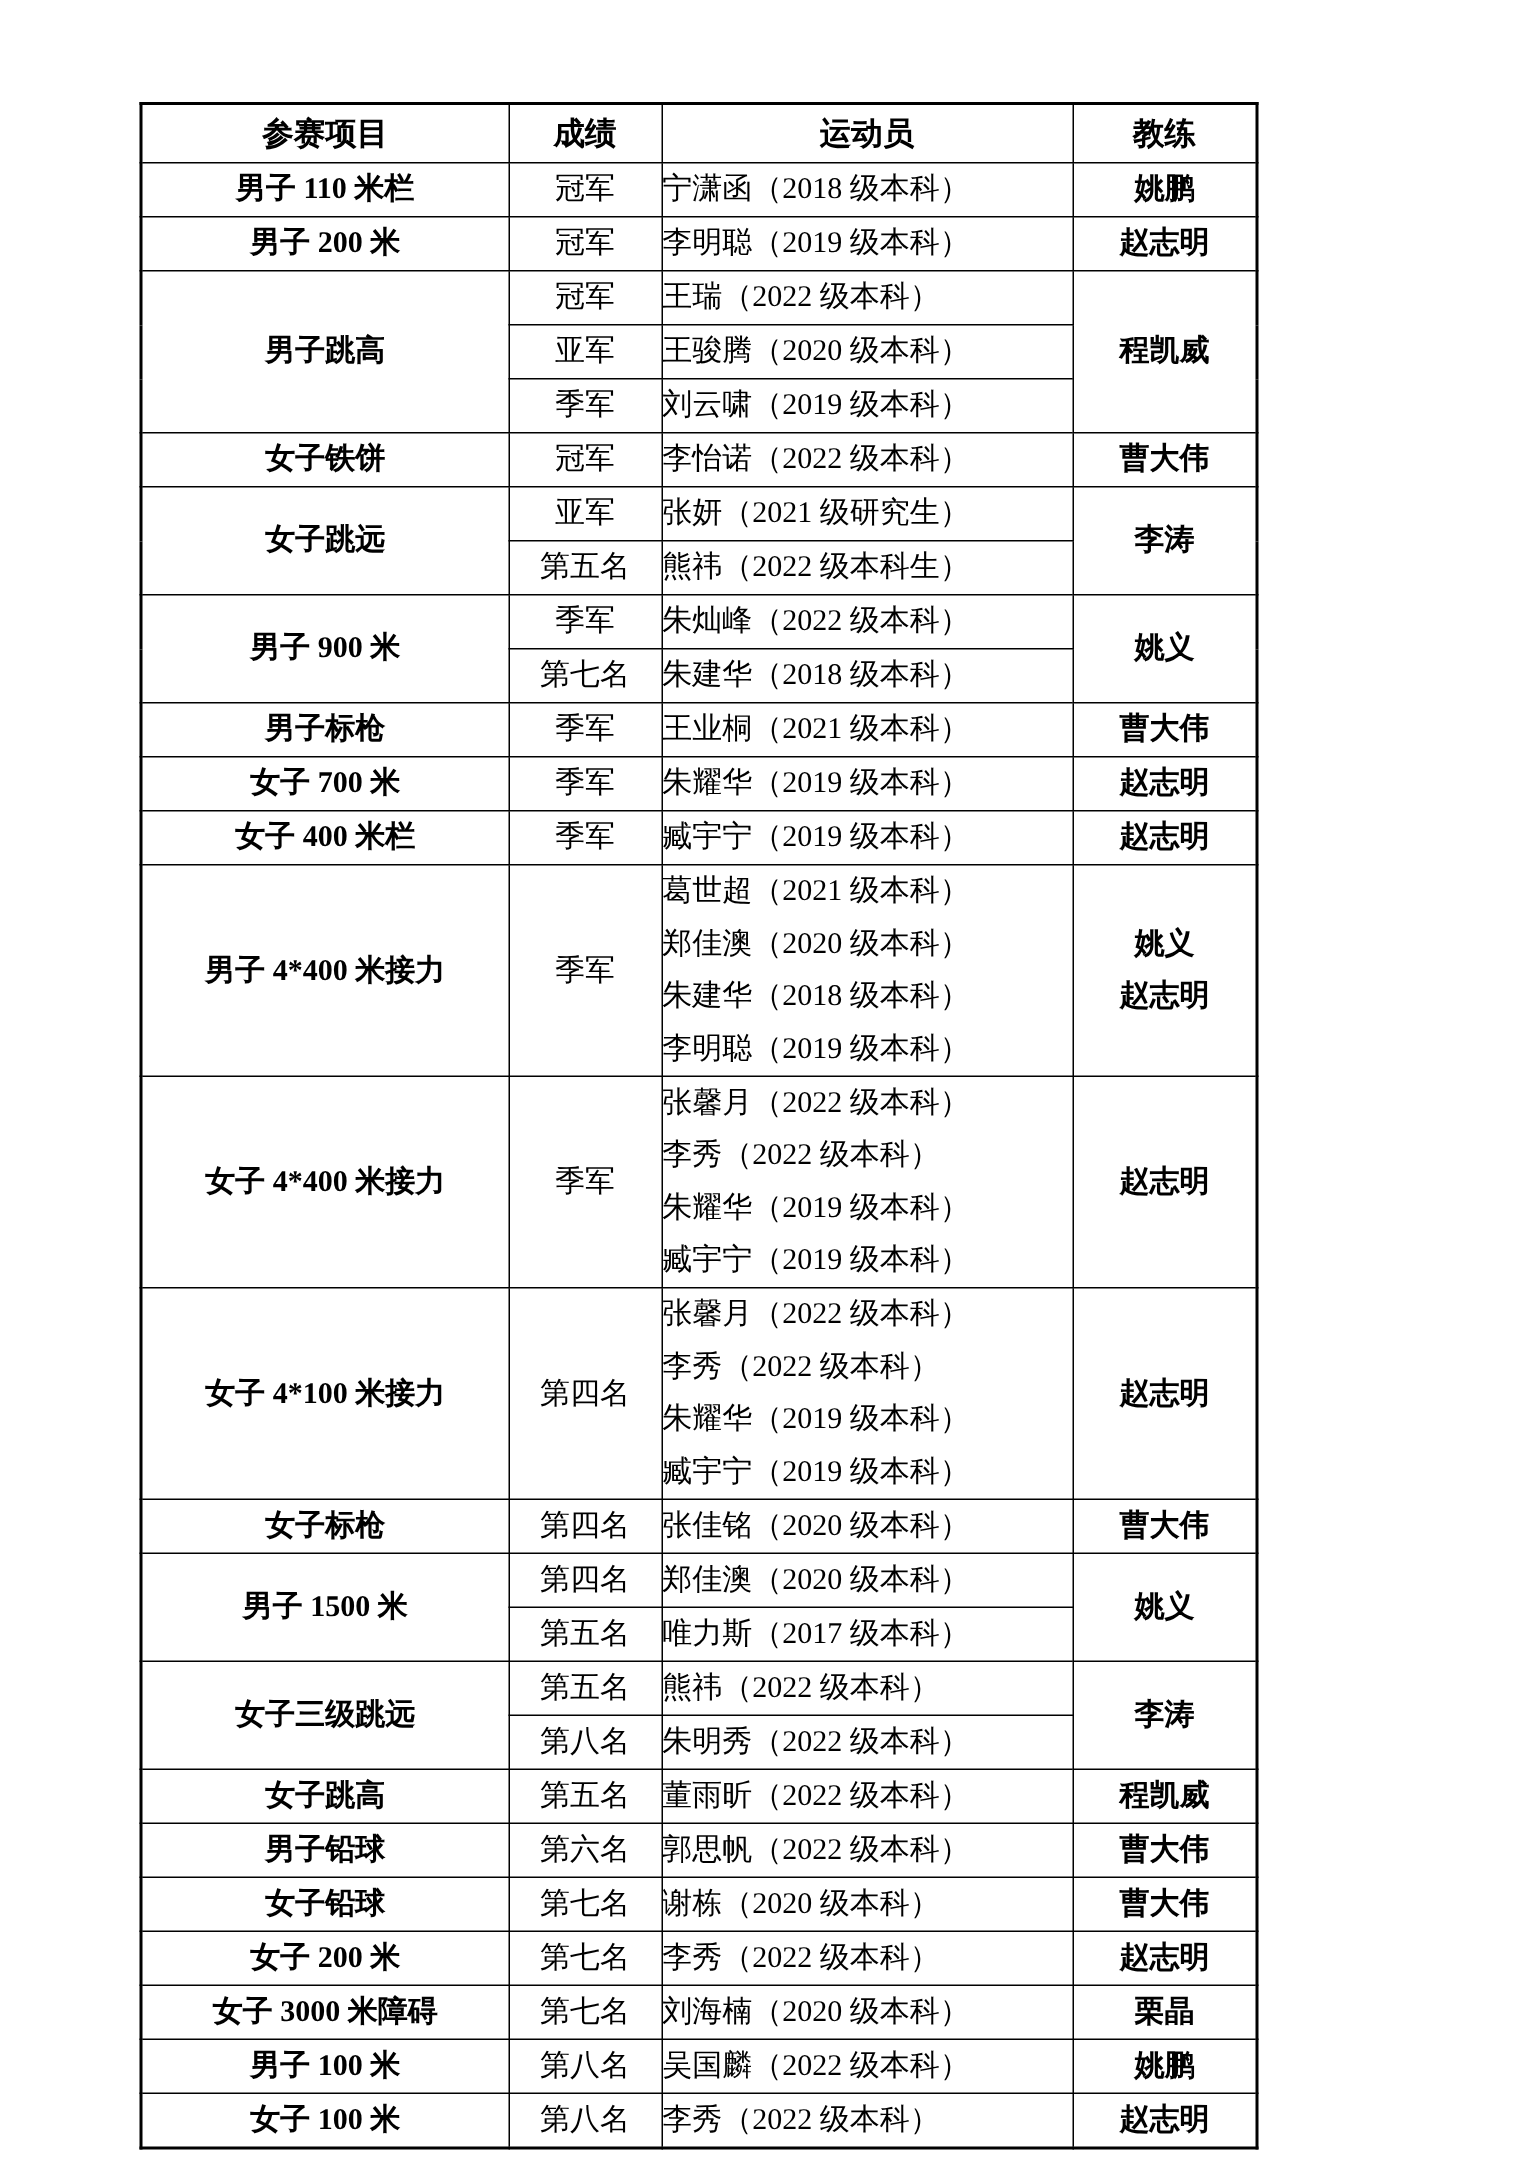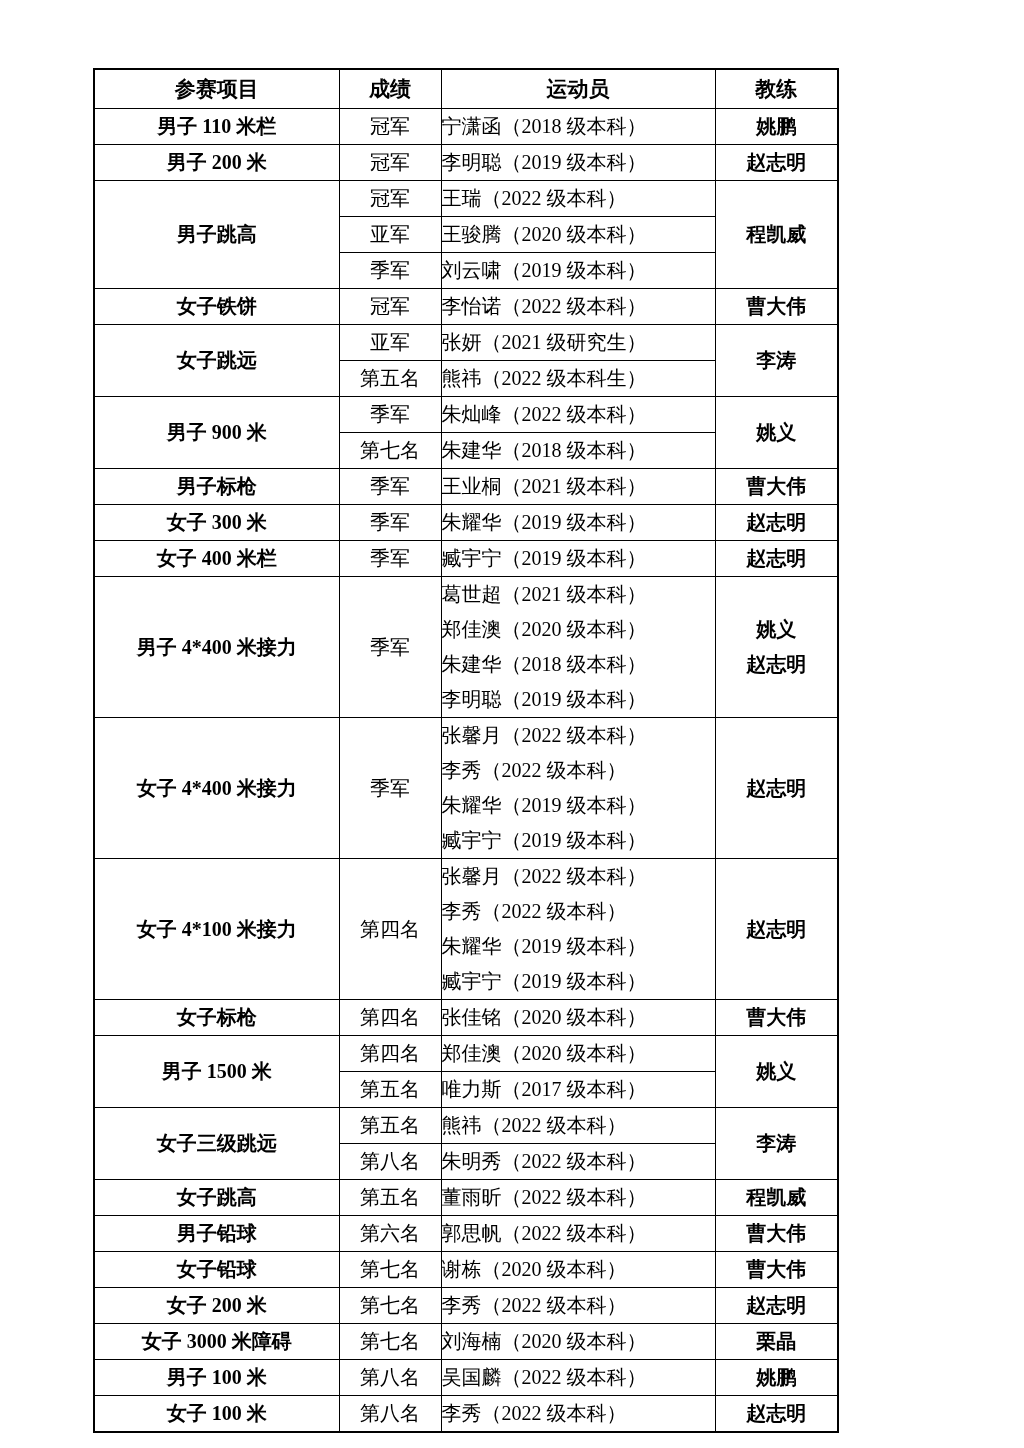--- a/index.html
+++ b/index.html
@@ -203,21 +203,21 @@
           <td class="result-cell"><span class="cell-line">季军</span></td>
           <td class="athletes-cell">
             <div class="cell-line">王业桐（2021 级本科）</div>
           </td>
           <td class="coach-cell" rowspan="1">
             <div class="cell-line">曹大伟</div>
           </td>
         </tr>
         <tr>
           <td class="event-cell" rowspan="1">
-            <span class="cell-line">女子 300 米</span>
+            <span class="cell-line">女子 700 米</span>
           </td>
           <td class="result-cell"><span class="cell-line">季军</span></td>
           <td class="athletes-cell">
             <div class="cell-line">朱耀华（2019 级本科）</div>
           </td>
           <td class="coach-cell" rowspan="1">
             <div class="cell-line">赵志明</div>
           </td>
         </tr>
         <tr>

